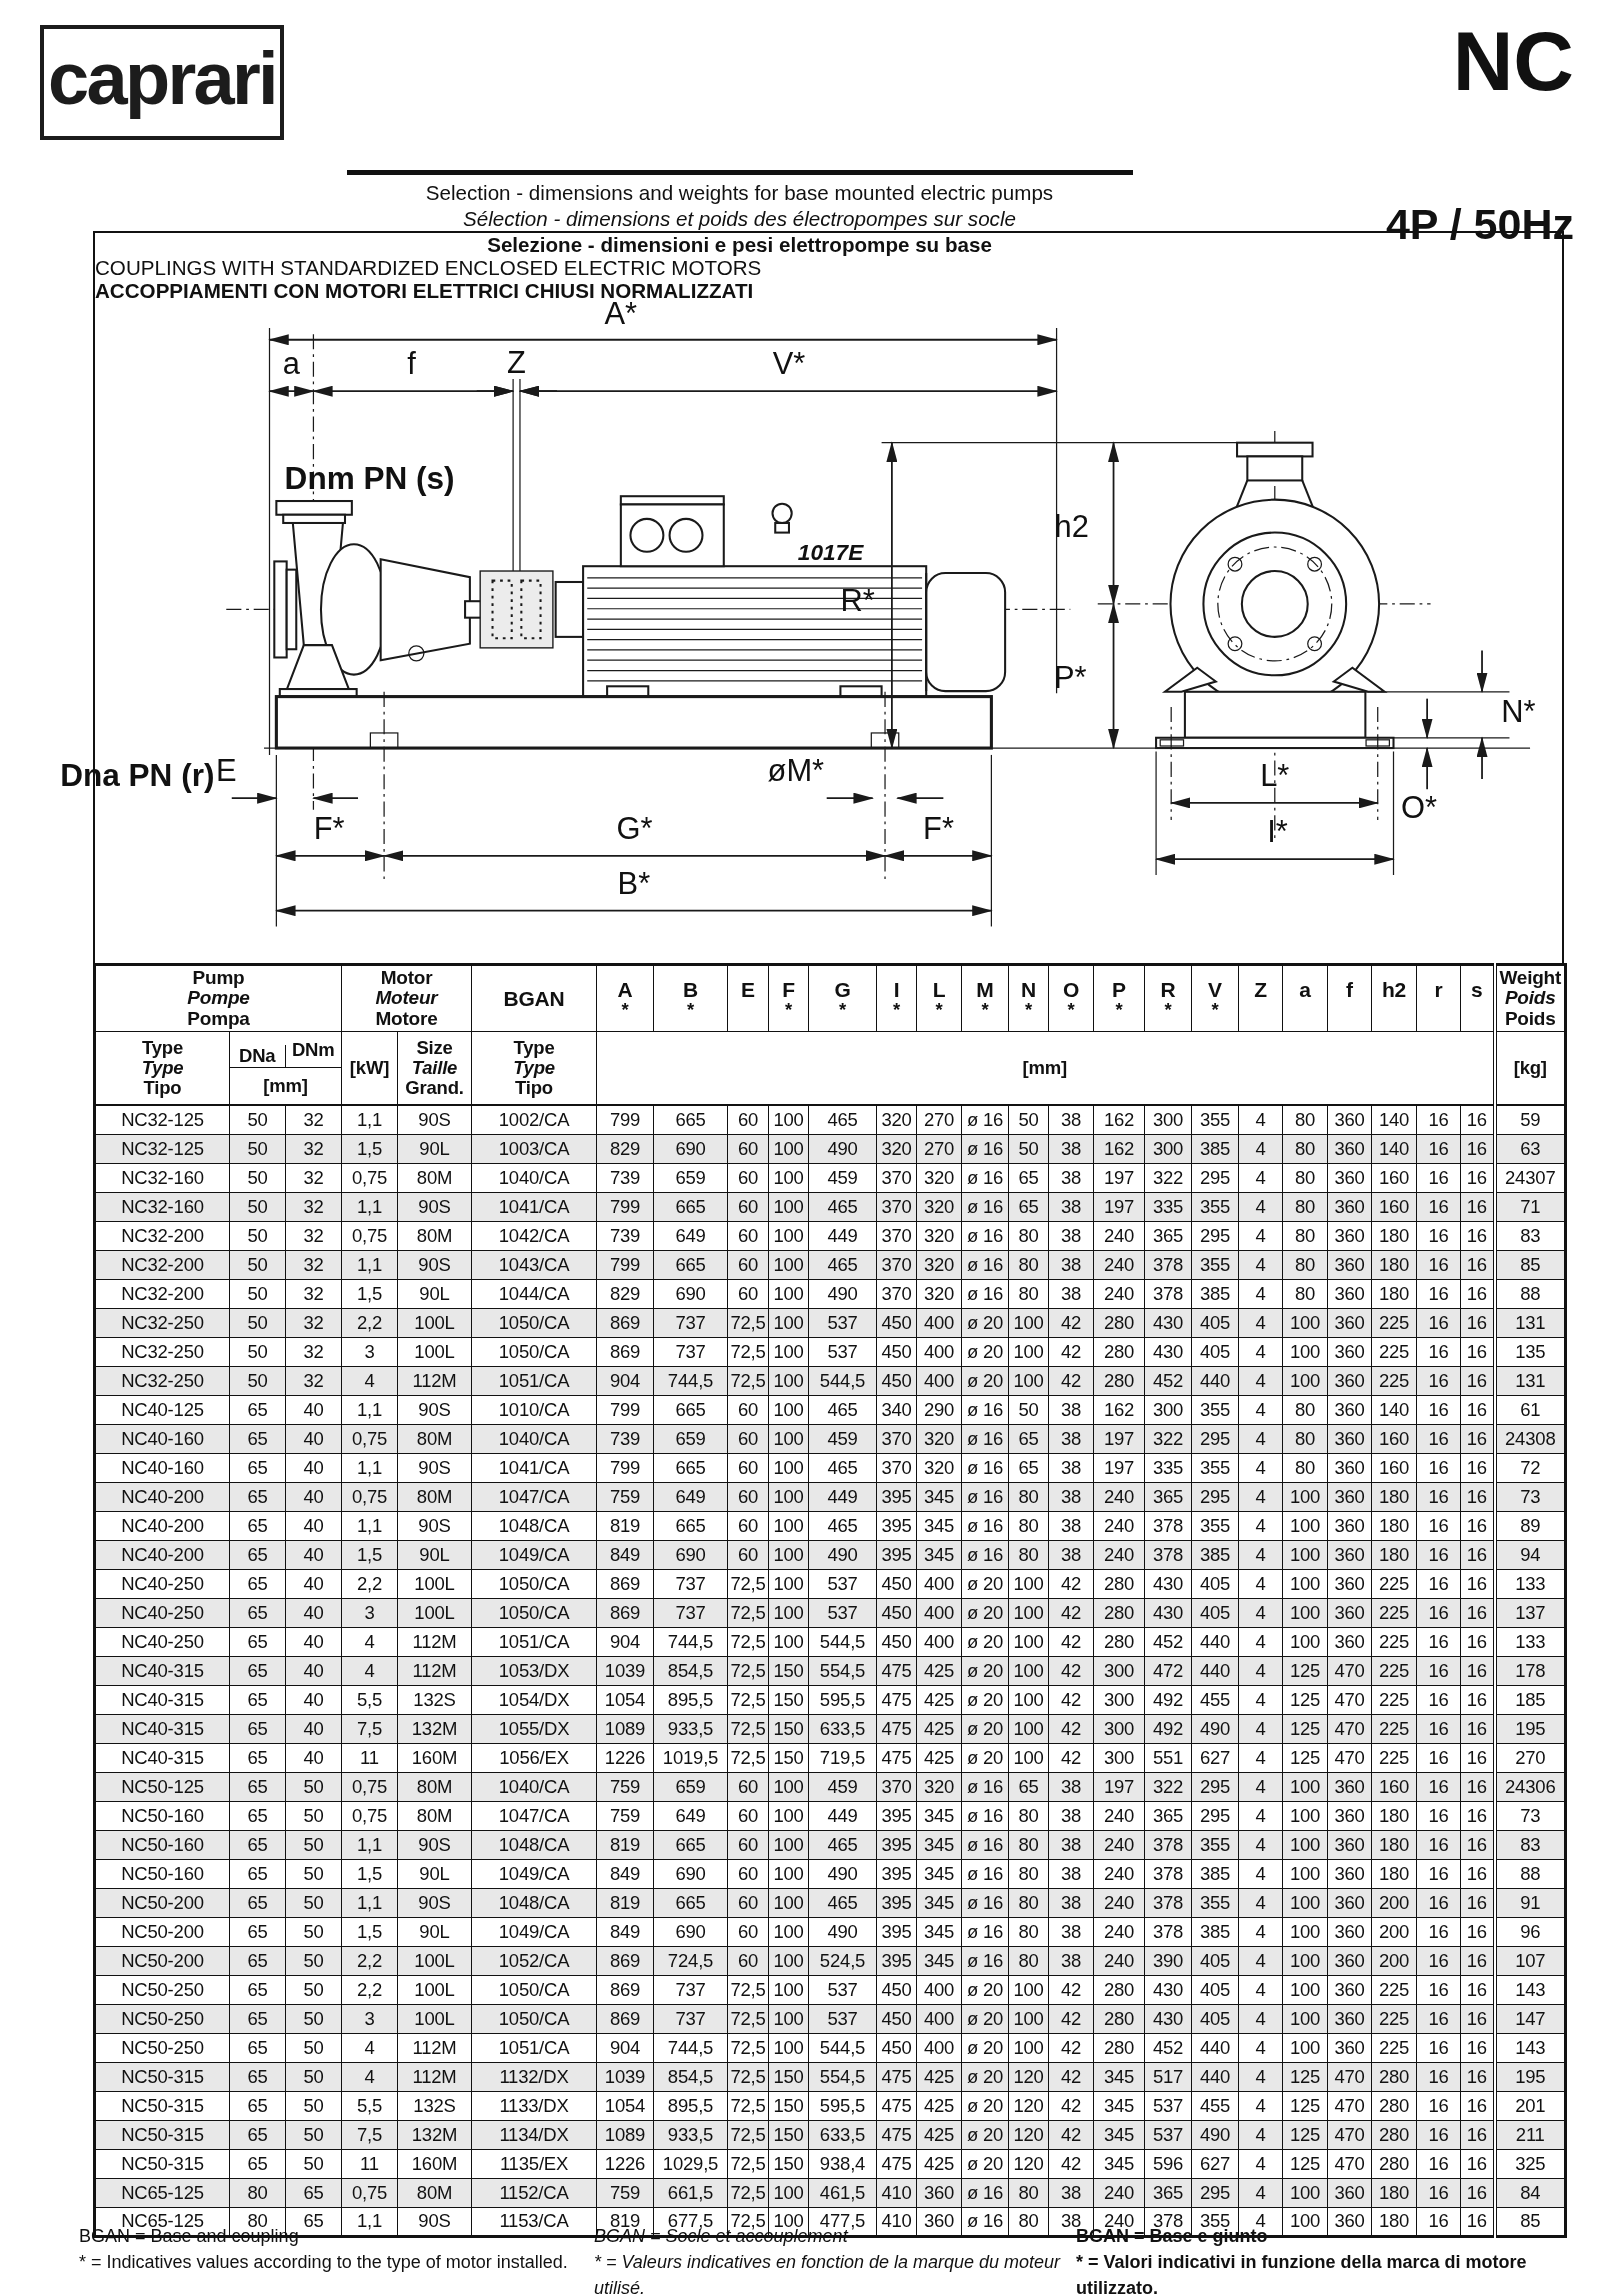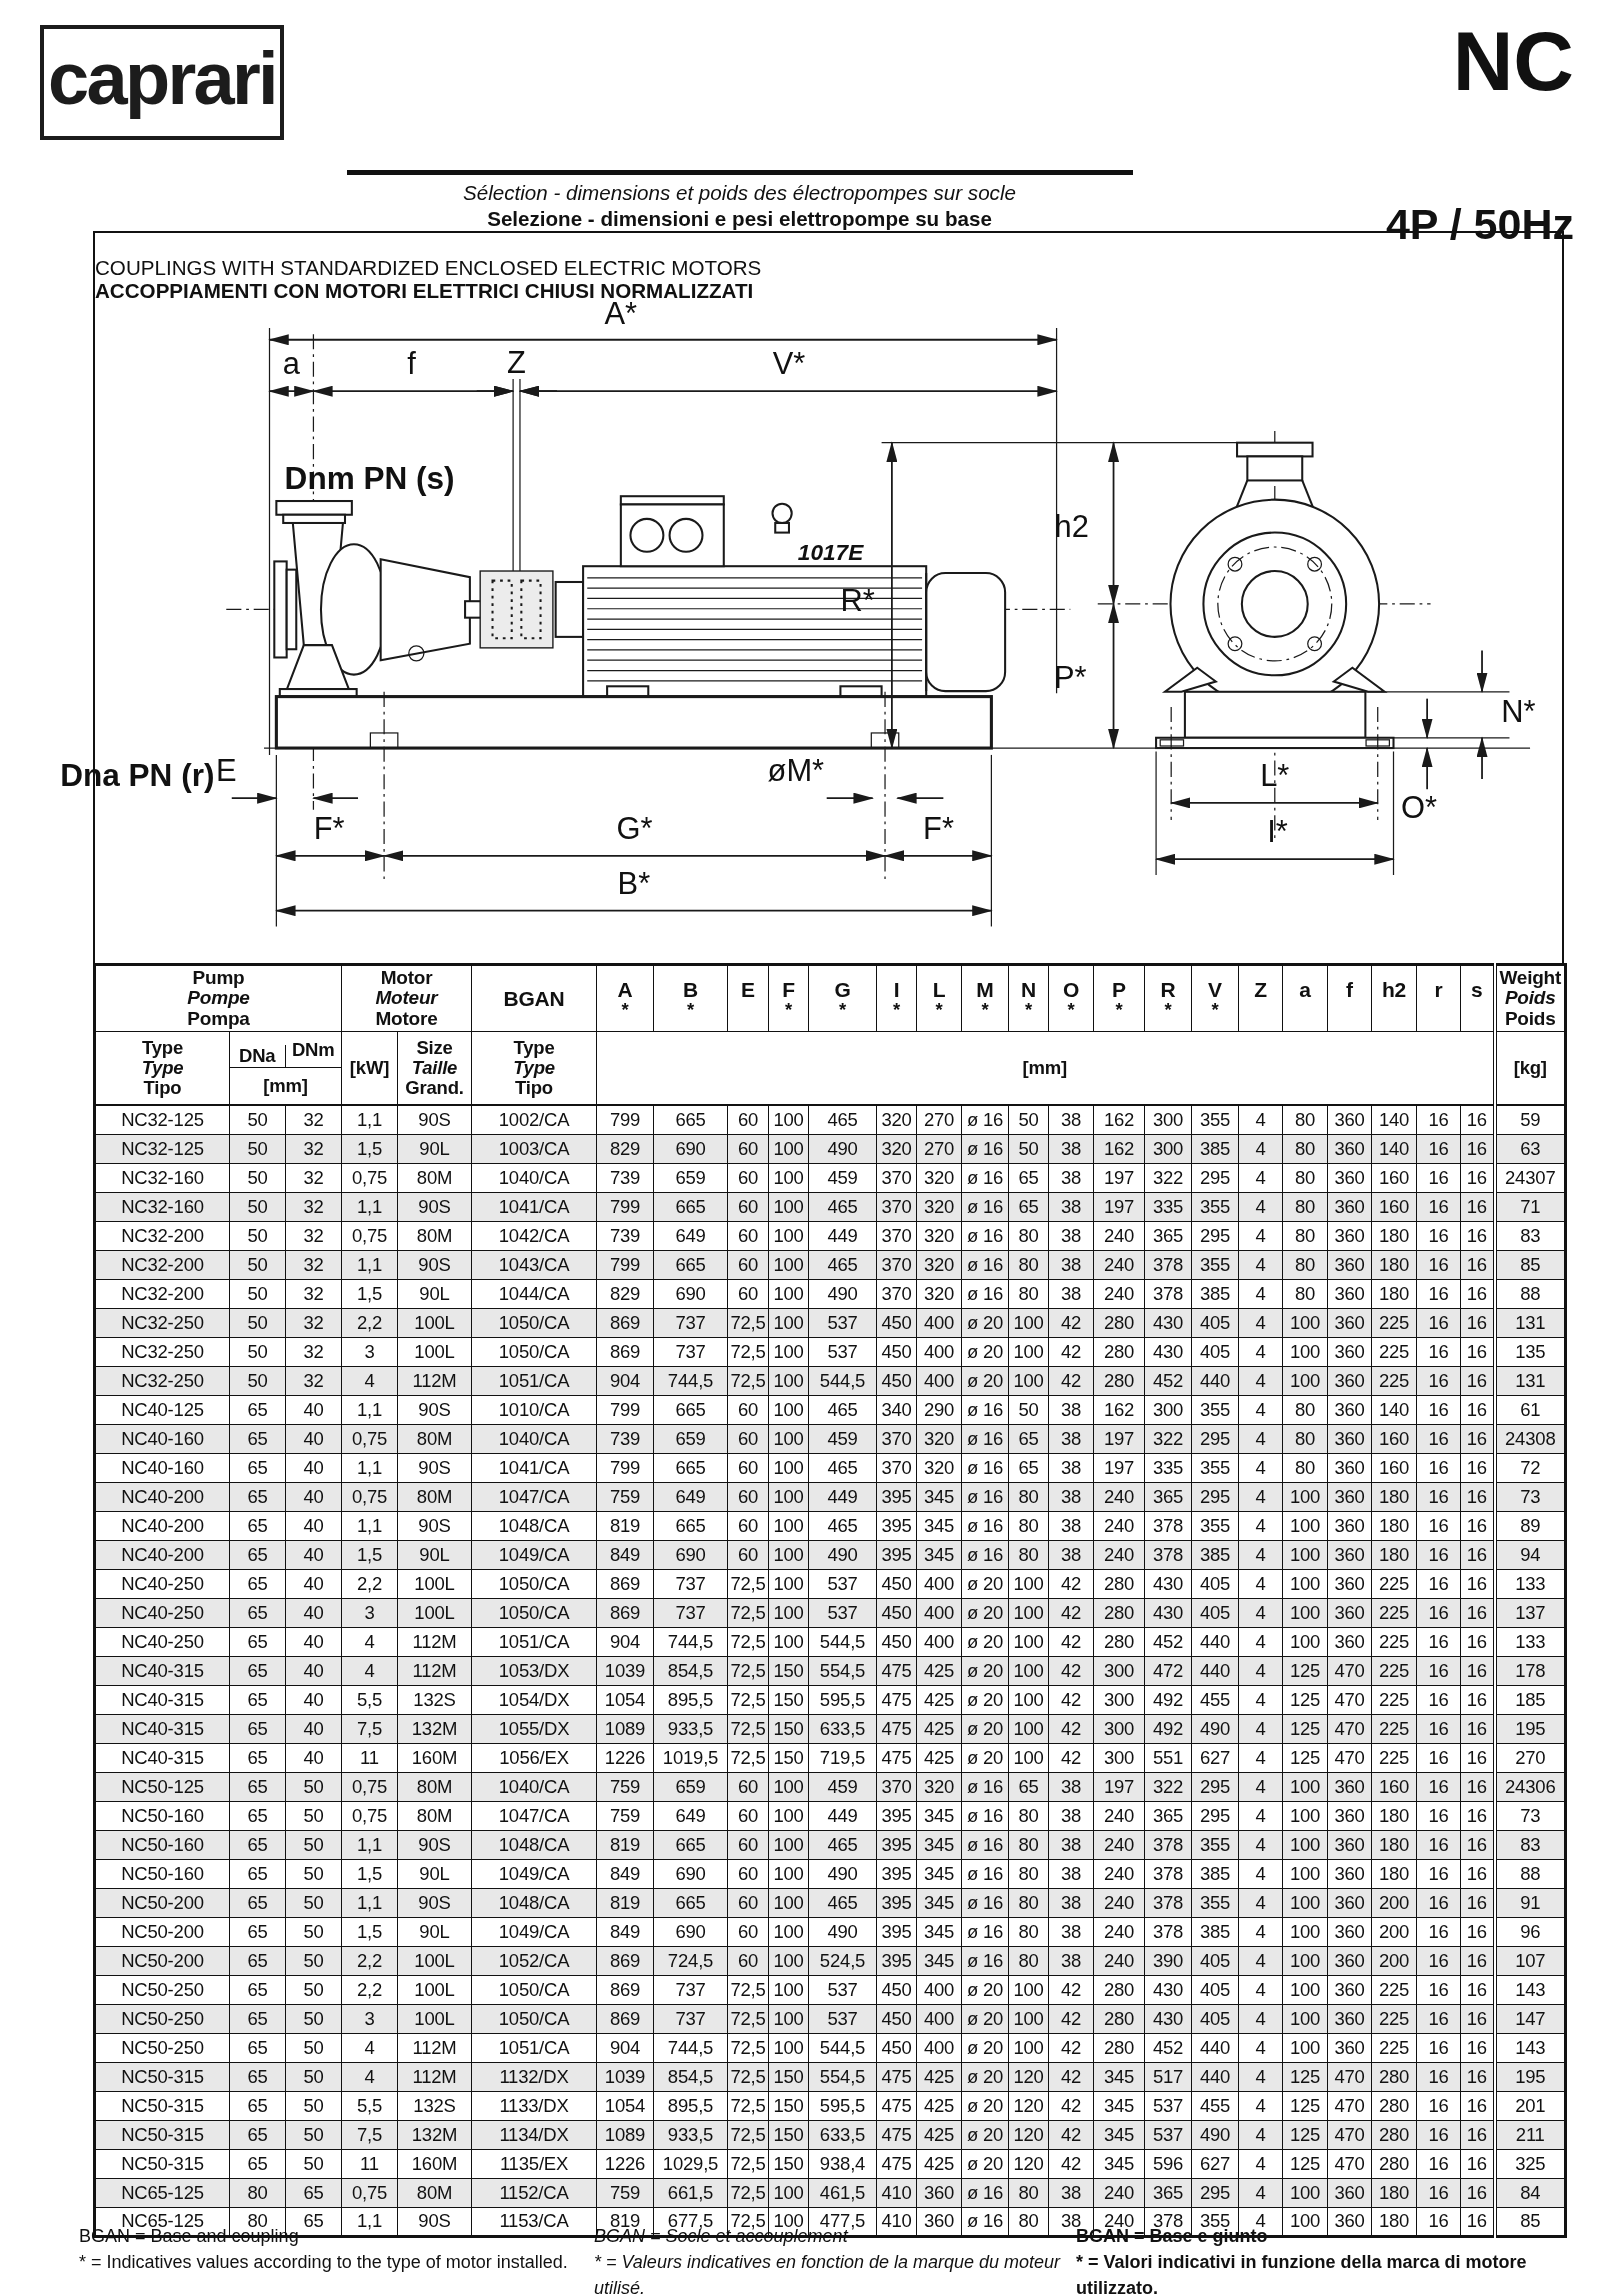--- a/index.html
+++ b/index.html
@@ -72,20 +72,21 @@
 </head>
 <body>
 
 <div class="page">
 
   <div class="logo-box">
     <div class="logo-text">caprari</div>
   </div>
   <div class="head-rule"></div>
   <div class="title-block">
+    <div class="t-en">Selection - dimensions and weights for base mounted electric pumps</div>
     <div class="t-fr">Sélection - dimensions et poids des électropompes sur socle</div>
     <div class="t-it">Selezione - dimensioni e pesi elettropompe su base</div>
   </div>
   <div class="series">NC</div>
   <div class="spec">4P / 50Hz</div>
 
   <div class="draw-box">
     <div class="draw-titles">
       <div class="t-en">COUPLINGS WITH STANDARDIZED ENCLOSED ELECTRIC MOTORS</div>
       <div class="t-it">ACCOPPIAMENTI CON MOTORI ELETTRICI CHIUSI NORMALIZZATI</div>

